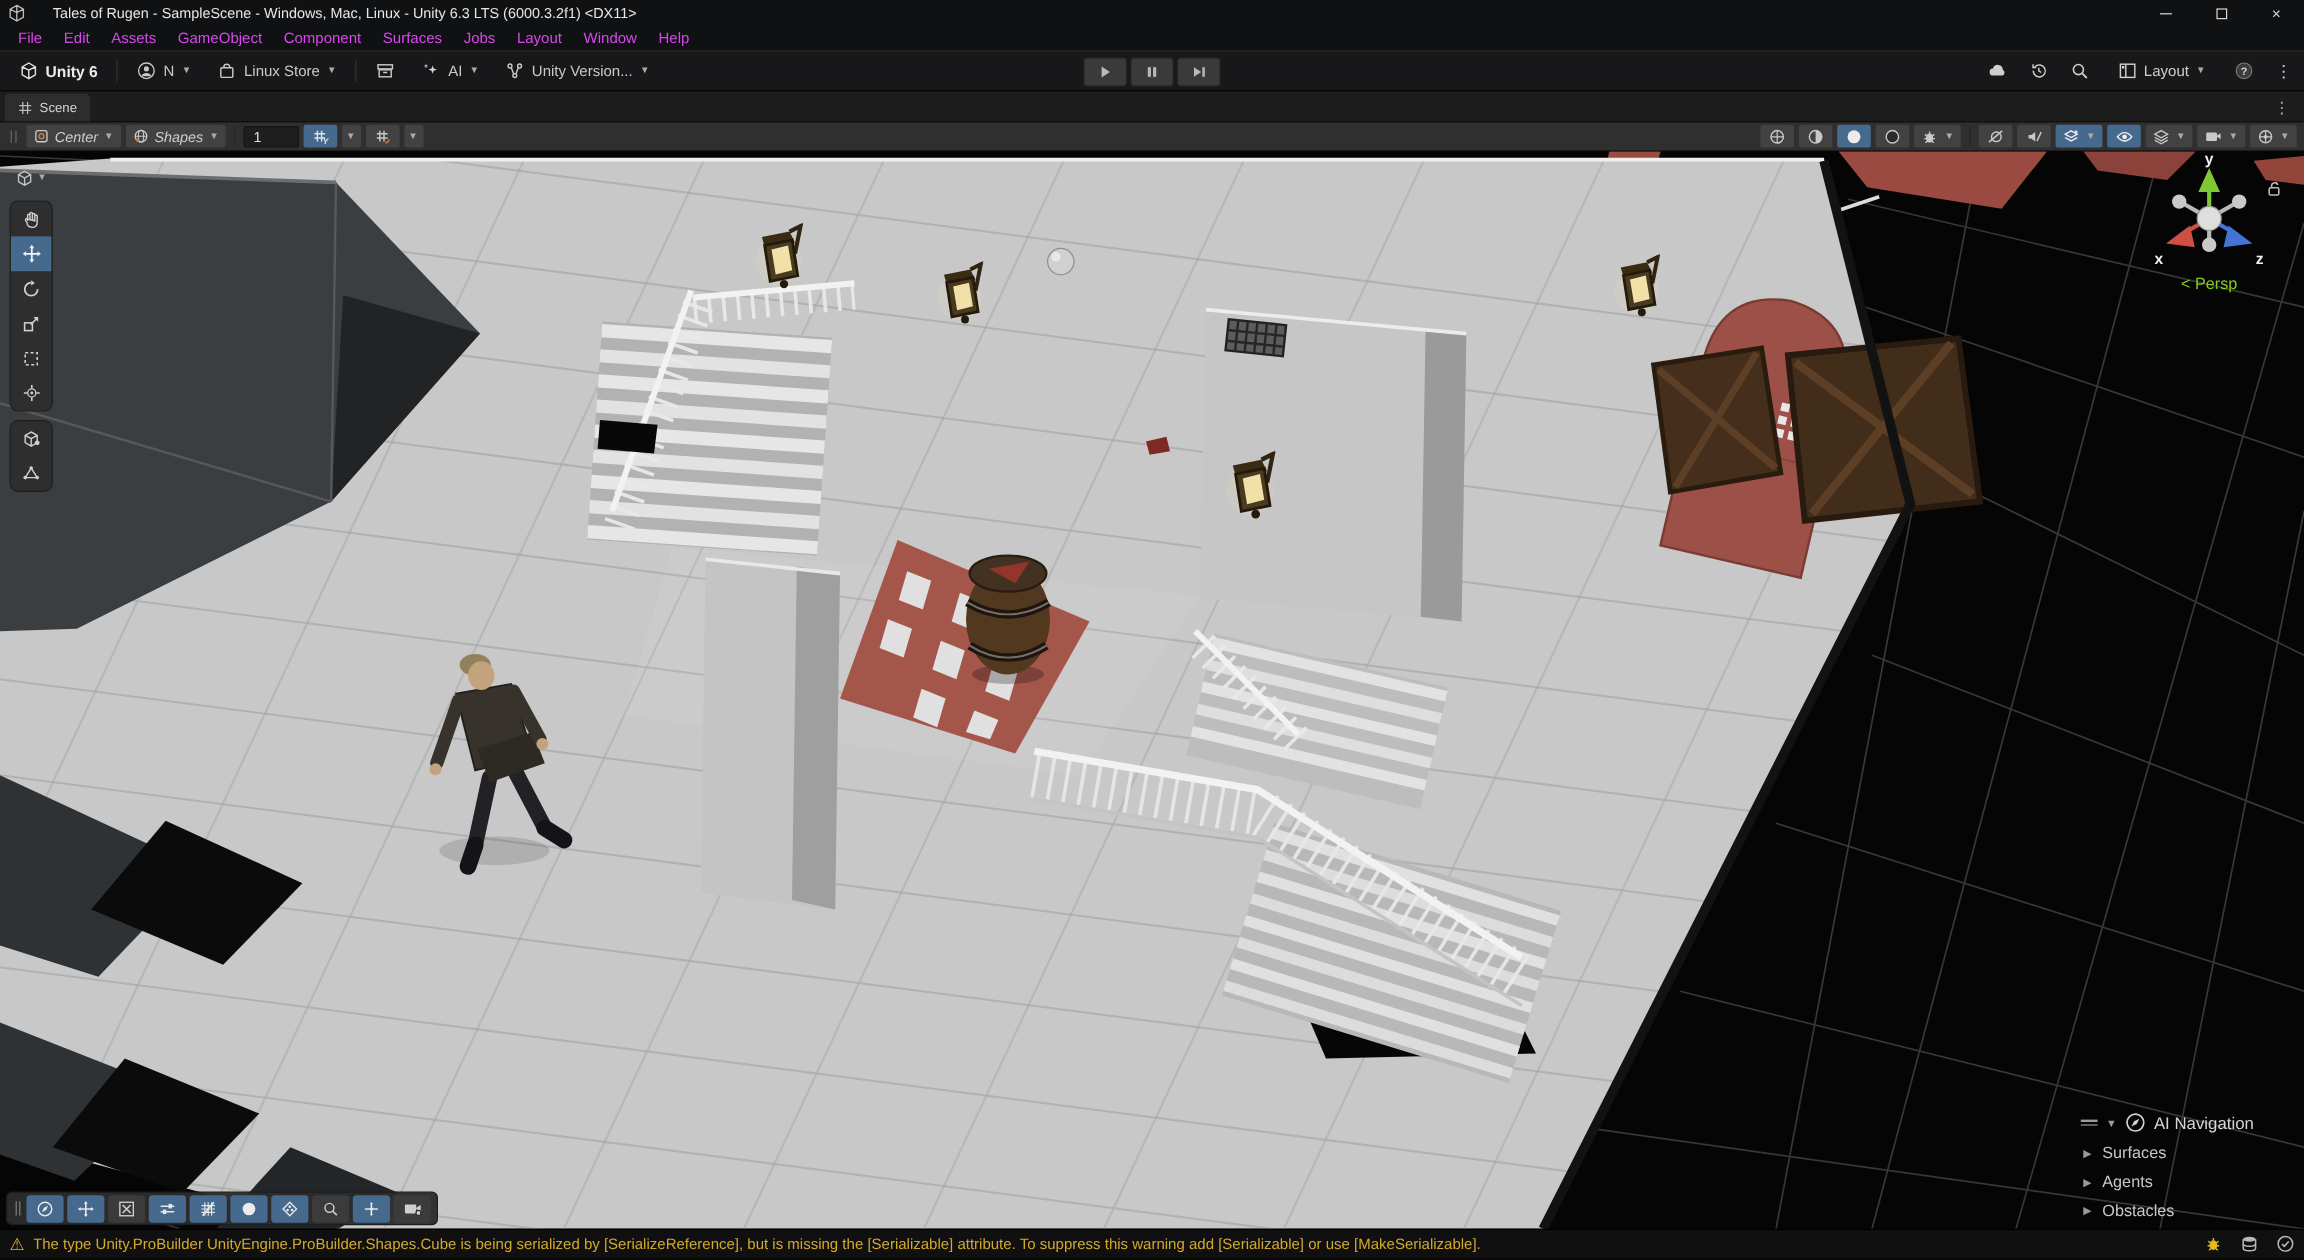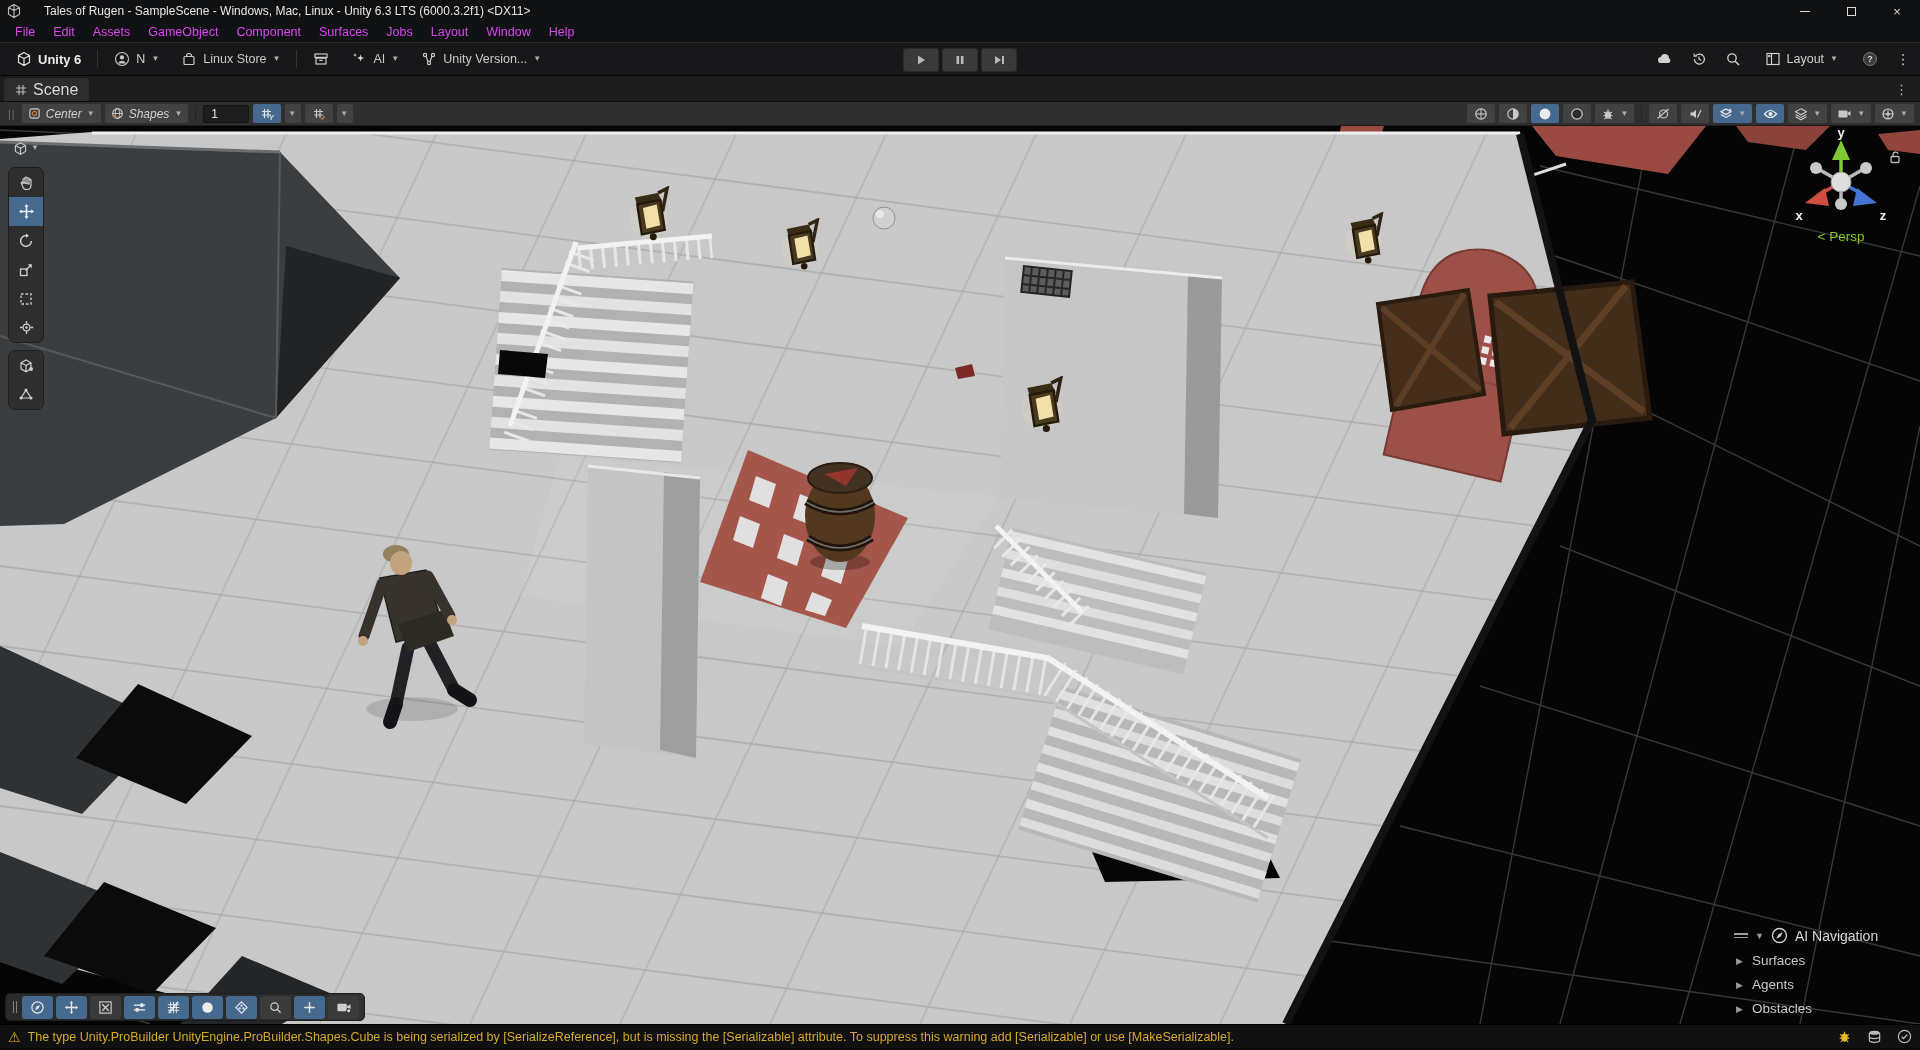--- a/index.html
+++ b/index.html
@@ -25,21 +25,21 @@
   .tb-left { display:flex; align-items:center; gap:10px; }
   .tb-btn { display:flex; align-items:center; gap:6px; height:24px; padding:0 6px; border-radius:3px; font-size:12.5px; white-space:nowrap; }
   .tb-sep { width:1px; height:18px; background:#333; }
   .caret { font-size:8px; color:#aaa; line-height:1; }
   .play-group { position:absolute; left:50%; top:5px; transform:translateX(-50%); display:flex; gap:3px; }
   .play-btn { width:36px; height:24px; background:#3a3a3a; border:1px solid #2b2b2b; border-radius:3px; display:flex; align-items:center; justify-content:center; }
   .tb-right { margin-left:auto; display:flex; align-items:center; gap:18px; color:#cfcfcf; }
   .icon14 { width:16px; height:16px; display:inline-flex; }
   
   .tabbar { height:26px; background:#1d1d1d; display:flex; align-items:flex-end; padding:0 4px; border-bottom:1px solid #0d0d0d; }
-  .scene-tab { height:23px; background:#2d2d2d; border-radius:4px 4px 0 0; display:flex; align-items:center; gap:6px; padding:0 11px; font-size:16px; color:#d6d6d6; }
+  .scene-tab { height:23px; background:#2d2d2d; border-radius:4px 4px 0 0; display:flex; align-items:center; gap:6px; padding:0 11px; font-size:11px; color:#d6d6d6; }
   .tab-kebab { margin-left:auto; padding:0 8px 4px 0; color:#bbb; font-size:13px; }
   
   .scenebar { height:24px; background:#2f2f2f; border-bottom:1px solid #1c1c1c; display:flex; align-items:center; padding:0 6px; gap:4px; font-size:12px; color:#cfcfcf; }
   .sb-handle { color:#6e6e6e; letter-spacing:1px; font-size:11px; padding:0 2px; }
   .sb-btn { height:19px; background:#424242; border-radius:2px; display:flex; align-items:center; gap:5px; padding:0 6px;font-style:italic; }
   .sb-btn.icon-only { padding:0 5px; min-width:28px; justify-content:center; }
   .sb-btn.active { background:#46698e; }
   .sb-btn.narrow { min-width:16px; padding:0 3px; }
   .sb-input { width:46px; height:18px; background:#1e1e1e; border:1px solid #141414; border-radius:2px; color:#e0e0e0; font-size:12px; padding:0 7px; font-family:"Liberation Sans",sans-serif; }
   .sb-sep { width:1px; height:16px; background:#232323; margin:0 3px; }

